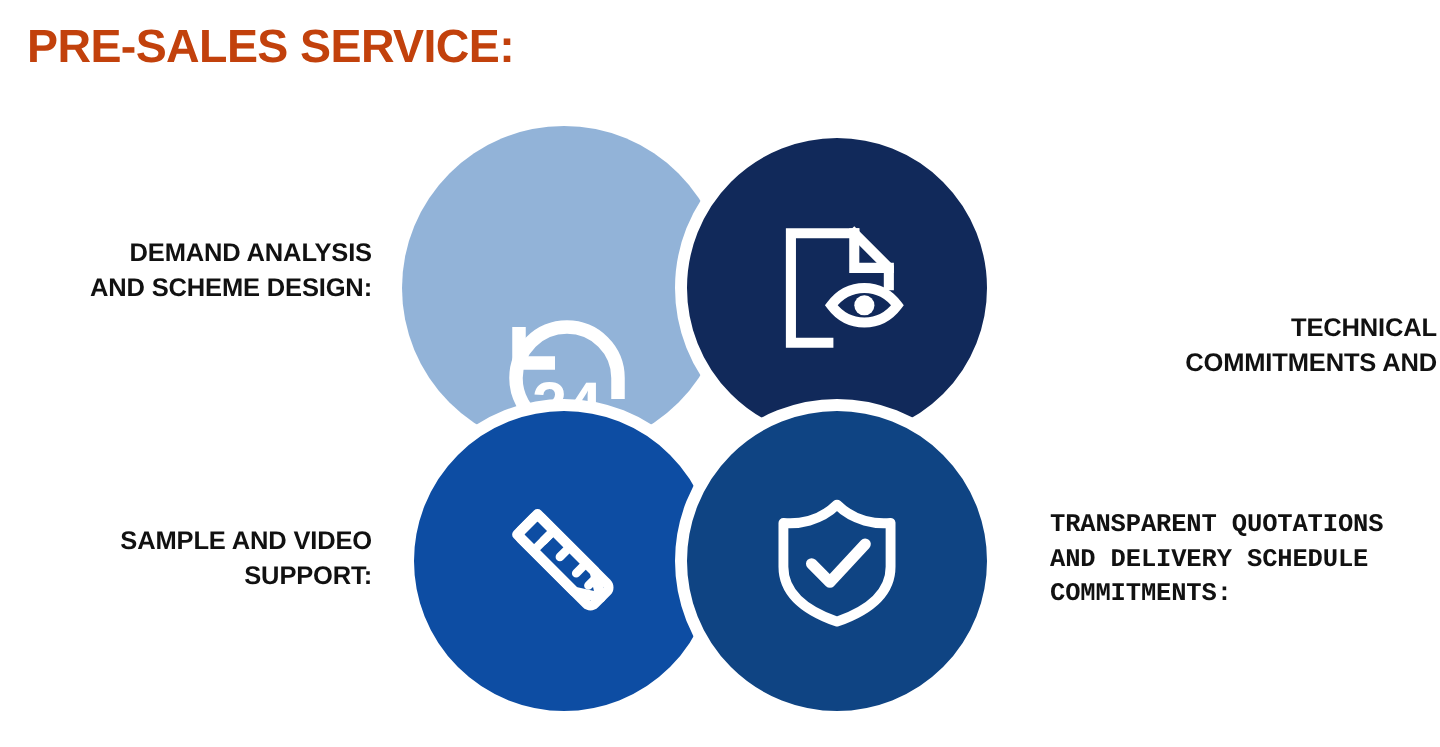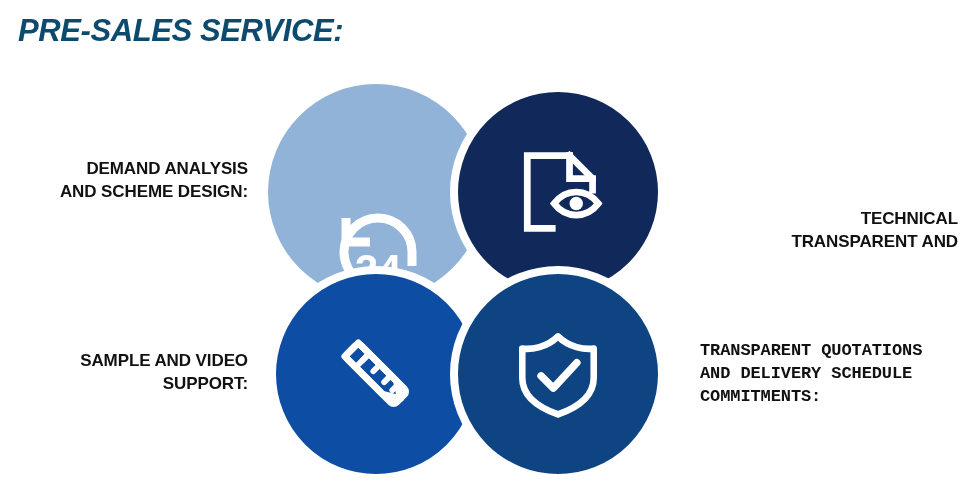--- a/index.html
+++ b/index.html
@@ -99,35 +99,35 @@
   #label-tl { right: 712px; top: 158px; width: 270px; }
   #label-bl { right: 712px; top: 350px; width: 270px; }
   #label-tr { left: 726px;  top: 160px; width: 232px; text-align: right; margin-top: 48px;}
   #label-br { left: 700px;  top: 340px; width: 292px; font-family: Liberation Mono, monospace; }
 </style>
 </head>
 <body style="background-color: rgb(255, 255, 255);">
 
 <div id="page">
 
-  <div id="title" style="color: #0c4a6e; font-style: italic;">PRE-SALES SERVICE:</div>
+  <div id="title" style="color: #c2410c;">PRE-SALES SERVICE:</div>
 
   <div class="label label-left" id="label-tl">
     <div>DEMAND ANALYSIS</div>
     <div>AND SCHEME DESIGN:</div>
   </div>
 
   <div class="label label-left" id="label-bl">
     <div>SAMPLE AND VIDEO</div>
     <div>SUPPORT:</div>
   </div>
 
   <div class="label label-right" id="label-tr">
     <div>TECHNICAL</div>
-    <div>TRANSPARENT AND</div>
+    <div>COMMITMENTS AND</div>
   </div>
 
   <div class="label label-right" id="label-br">
     <div>TRANSPARENT QUOTATIONS</div>
     <div>AND DELIVERY SCHEDULE</div>
     <div>COMMITMENTS:</div>
   </div>
 
   <div id="cluster">
 

